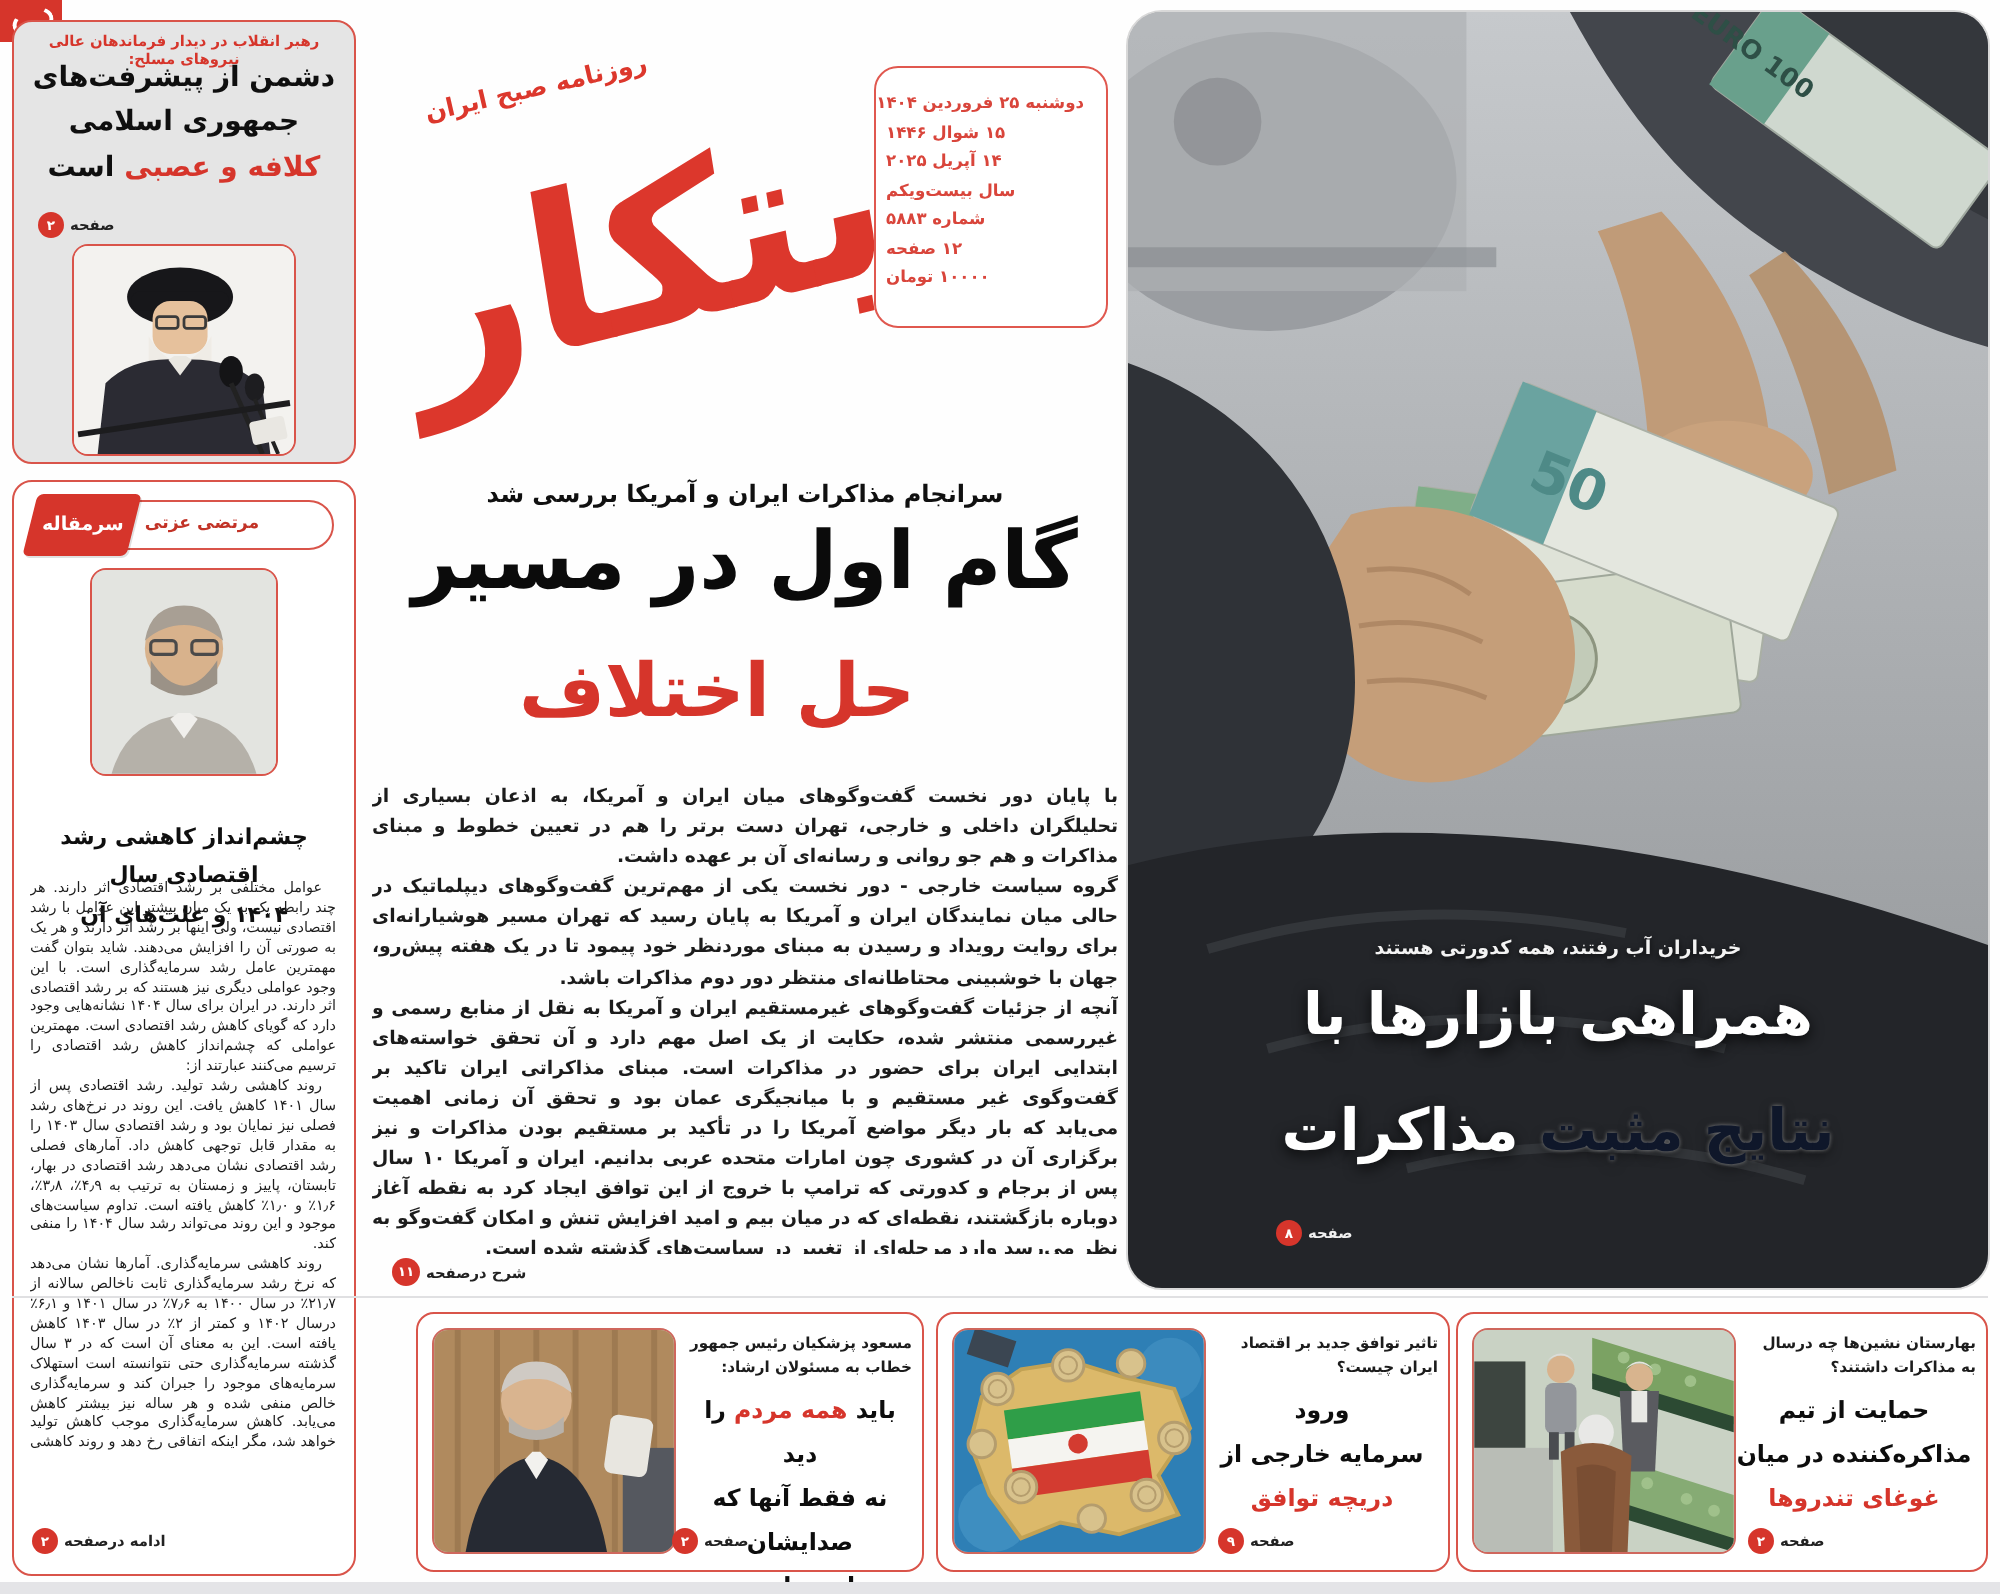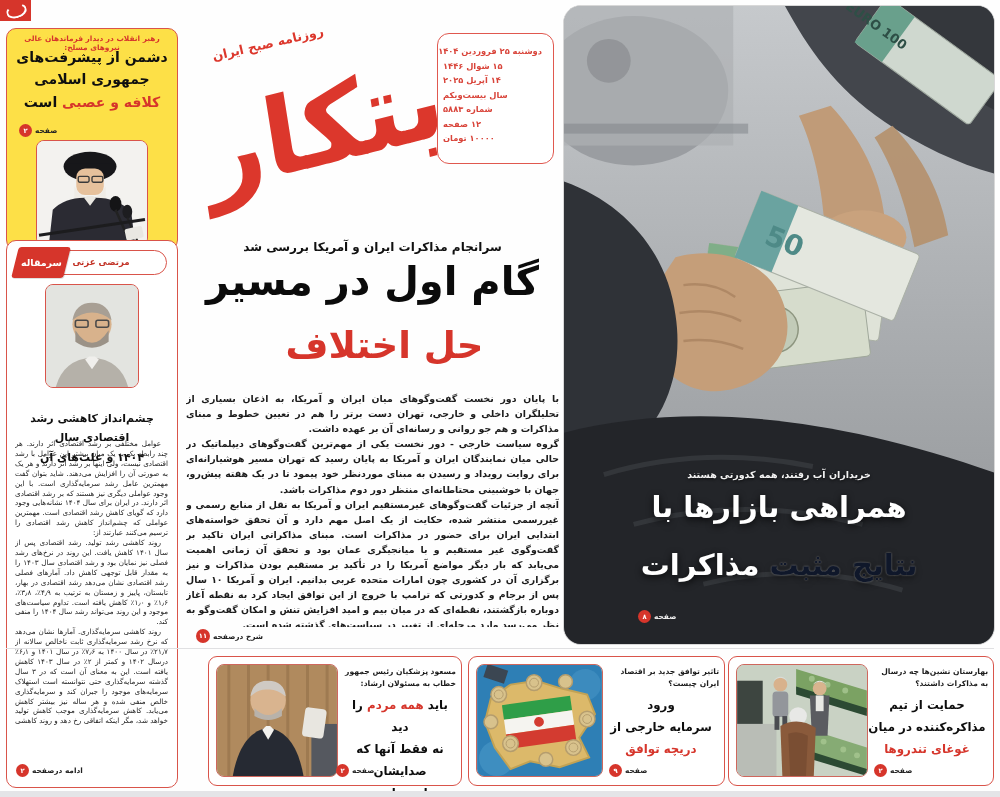--- a/index.html
+++ b/index.html
@@ -6,21 +6,21 @@
   *{box-sizing:border-box;margin:0;padding:0;}
   body{background:#d8d8da;font-family:"DejaVu Sans",sans-serif;}
   .page{position:relative;width:1000px;height:797px;background:#fefefe;direction:rtl;overflow:hidden;margin:0 auto;}
   .red{color:var(--red);}
 
   
   .corner-box{position:absolute;left:0;top:0;width:31px;height:21px;background:var(--red);}
   .corner-box::after{content:"";position:absolute;left:6px;top:4px;width:17px;height:10px;border:2px solid #fff;border-top-color:transparent;border-radius:50%;transform:rotate(-18deg);}
 
   
-  .leader-box{position:absolute;left:6px;top:28px;width:172px;height:222px;border:1.5px solid var(--red-border);border-radius:10px;background:#fde047;}
+  .leader-box{position:absolute;left:6px;top:10px;width:172px;height:222px;border:1.5px solid var(--red-border);border-radius:10px;background:#e5e5e5;}
   .leader-kicker{position:absolute;top:5px;left:4px;right:4px;text-align:center;font-size:7.4px;font-weight:bold;color:var(--red);}
   .leader-headline{position:absolute;top:17px;left:2px;right:2px;text-align:center;font-size:14px;font-weight:bold;line-height:1.6;color:#0f0f0f;}
   .pagemark{display:flex;align-items:center;gap:3px;font-size:7.4px;font-weight:bold;color:#222;}
   .pgc{display:inline-flex;align-items:center;justify-content:center;width:13px;height:13px;border-radius:50%;background:var(--red);color:#fff;font-size:6.8px;font-weight:bold;flex:0 0 auto;}
   .leader-pagemark{position:absolute;left:12px;top:95px;}
   .leader-photo{position:absolute;bottom:3px;left:50%;transform:translateX(-50%);width:112px;height:106px;border:1.5px solid var(--red-border);border-radius:8px;overflow:hidden;background:#f2f2ef;}
   .leader-photo svg{width:100%;height:100%;display:block;}
 
   
   .masthead-logo{position:absolute;left:183px;top:14px;width:316px;height:216px;display:flex;align-items:center;justify-content:center;color:#dc372c;font-size:106px;font-weight:bold;transform:rotate(-14deg) skewX(-5deg);pointer-events:none;}
@@ -34,21 +34,21 @@
   .ps-kicker{position:absolute;top:463px;left:0;right:0;text-align:center;color:#f3f3f3;font-size:9.5px;font-weight:bold;text-shadow:0 1px 3px rgba(0,0,0,.75);}
   .ps-h1{position:absolute;top:484px;left:0;right:0;text-align:center;color:#fff;font-size:29px;font-weight:bold;text-shadow:0 2px 7px rgba(0,0,0,.8);}
   .ps-h2{position:absolute;top:542px;left:0;right:0;text-align:center;color:#fff;font-size:29px;font-weight:bold;text-shadow:0 2px 7px rgba(0,0,0,.8);}
   .ps-h2 .red2{color:#0f172a;text-shadow:0 0 2px rgba(255,255,255,.45),0 2px 6px rgba(0,0,0,.5);}
   .ps-pagemark{position:absolute;left:74px;top:604px;color:#f0f0f0;}
   .ps-pagemark span:first-child{color:#f0f0f0;}
 
   
   .lead-kicker{position:absolute;left:185px;top:240px;width:375px;text-align:center;font-size:12px;font-weight:bold;color:#101010;}
   .lead-h1{position:absolute;left:185px;top:258px;width:375px;text-align:center;font-size:40px;font-weight:bold;color:#0b0b0b;letter-spacing:-1px;}
-  .lead-h2{position:absolute;left:197px;top:324px;width:375px;text-align:center;font-size:37px;font-weight:bold;color:var(--red);}
+  .lead-h2{position:absolute;left:171px;top:324px;width:375px;text-align:center;font-size:37px;font-weight:bold;color:var(--red);}
   .lead-body{position:absolute;left:186px;top:391px;width:373px;height:236px;overflow:hidden;font-size:9.4px;font-weight:bold;line-height:15.1px;text-align:justify;color:#1c1c1c;}
   .lead-more{position:absolute;left:196px;top:629px;}
   .lead-more .pgc{width:14px;height:14px;}
 
   
   .editorial{position:absolute;left:6px;top:240px;width:172px;height:548px;border:1.5px solid var(--red-border);border-radius:10px;background:#fff;}
   .ed-pill{position:absolute;top:9px;right:10px;left:12px;height:25px;border:1.2px solid var(--red-border);border-radius:13px;}
   .ed-author{position:absolute;left:16px;right:0;top:6px;text-align:center;font-size:8.6px;font-weight:bold;color:#c23327;}
   .ed-tag{position:absolute;left:-5px;top:-4px;width:52px;height:31px;background:var(--red);color:#fff;font-size:9.5px;font-weight:bold;display:flex;align-items:center;justify-content:center;transform:skewX(-14deg);border-radius:3px;box-shadow:1px 1px 0 rgba(0,0,0,.12);}
   .ed-tag>span{transform:skewX(14deg);}

